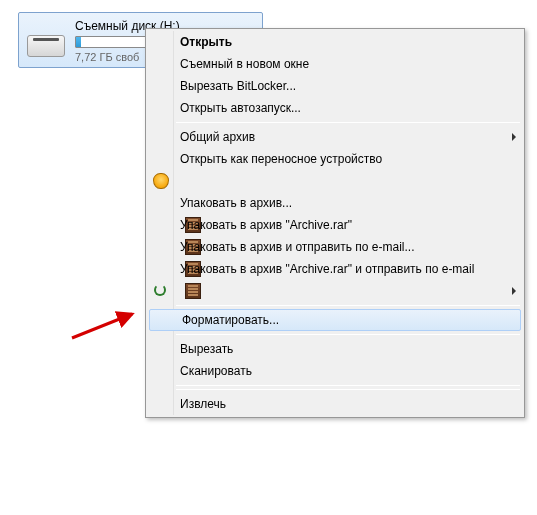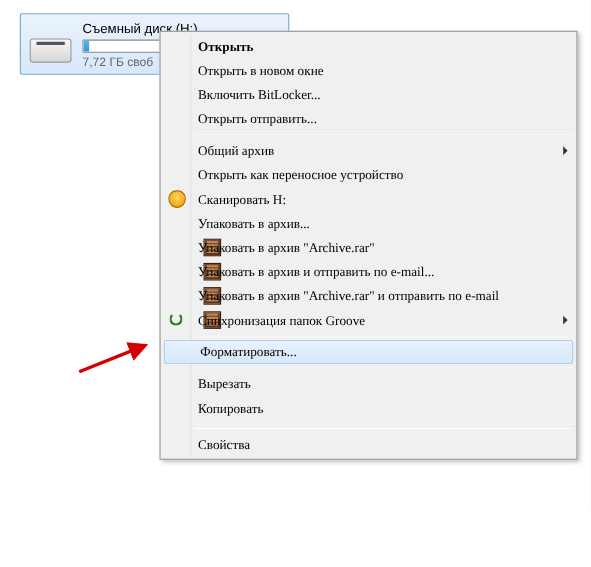--- a/index.html
+++ b/index.html
@@ -89,21 +89,20 @@
     }
     .menu-item {
       position: relative;
       height: 22px;
       line-height: 22px;
       padding-left: 32px;
       padding-right: 18px;
       color: #000;
       white-space: nowrap;
       cursor: default;
-      font-family: Liberation Serif, serif;
     }
     .menu-item.bold { font-weight: bold; }
     .menu-item.highlight {
       background: linear-gradient(#e9f2fb, #d6e8f9);
       border: 1px solid #aecff7;
       border-radius: 2px;
       margin: 0 1px;
       height: 22px;
       line-height: 20px;
     }
@@ -178,40 +177,40 @@
       <div class="drive-bar-fill"></div>
     </div>
     <div class="drive-sub">7,72 ГБ своб</div>
   </div>
 </div>
 
 <div class="context-menu">
   <div class="menu-inner" id="menu-inner">
     <div class="icon-col"></div>
   <div class="menu-item bold"><span>Открыть</span></div>
-      <div class="menu-item"><span>Открыть в новом окне</span></div>
-      <div class="menu-item"><span>Включить BitLocker...</span></div>
-      <div class="menu-item"><span>Открыть отправить...</span></div>
+      <div class="menu-item"><span>Съемный в новом окне</span></div>
+      <div class="menu-item"><span>Вырезать BitLocker...</span></div>
+      <div class="menu-item"><span>Открыть автозапуск...</span></div>
       <div class="menu-sep"></div>
       <div class="menu-item"><span>Общий архив</span><div class="submenu-arrow"></div></div>
       <div class="menu-item"><span>Открыть как переносное устройство</span></div>
-      <div class="menu-item"><span>Сканировать H:</span><div class="mi-icon icon-shield"></div></div>
+      <div class="menu-item"><div class="mi-icon icon-shield"></div></div>
       <div class="menu-item"><span>Упаковать в архив...</span><div class="mi-icon icon-archive"></div></div>
       <div class="menu-item"><span>Упаковать в архив "Archive.rar"</span><div class="mi-icon icon-archive"></div></div>
       <div class="menu-item"><span>Упаковать в архив и отправить по e-mail...</span><div class="mi-icon icon-archive"></div></div>
       <div class="menu-item"><span>Упаковать в архив "Archive.rar" и отправить по e-mail</span><div class="mi-icon icon-archive"></div></div>
-      <div class="menu-item"><span>Синхронизация папок Groove</span><div class="mi-icon icon-sync"></div><div class="submenu-arrow"></div></div>
+      <div class="menu-item"><div class="mi-icon icon-sync"></div><div class="submenu-arrow"></div></div>
       <div class="menu-sep"></div>
       <div class="menu-item highlight"><span>Форматировать...</span></div>
       <div class="menu-sep"></div>
       <div class="menu-item"><span>Вырезать</span></div>
-      <div class="menu-item"><span>Копировать</span></div>
-      <div class="menu-sep"></div>
-      <div class="menu-sep"></div>
-      <div class="menu-item"><span>Свойства</span></div>
+      <div class="menu-item"><span>Сканировать</span></div>
+      <div class="menu-sep"></div>
+      <div class="menu-sep"></div>
+      <div class="menu-item"><span>Извлечь</span></div>
     </div>
 </div>
 
 <svg class="red-arrow" viewBox="0 0 70 30">
   <defs>
     <marker id="ah" markerWidth="6" markerHeight="6" refX="5" refY="3" orient="auto">
       <path d="M0,0 L6,3 L0,6 Z" fill="#d40000"></path>
     </marker>
   </defs>
   <line x1="2" y1="28" x2="62" y2="4" stroke="#d40000" stroke-width="3" marker-end="url(#ah)"></line>

